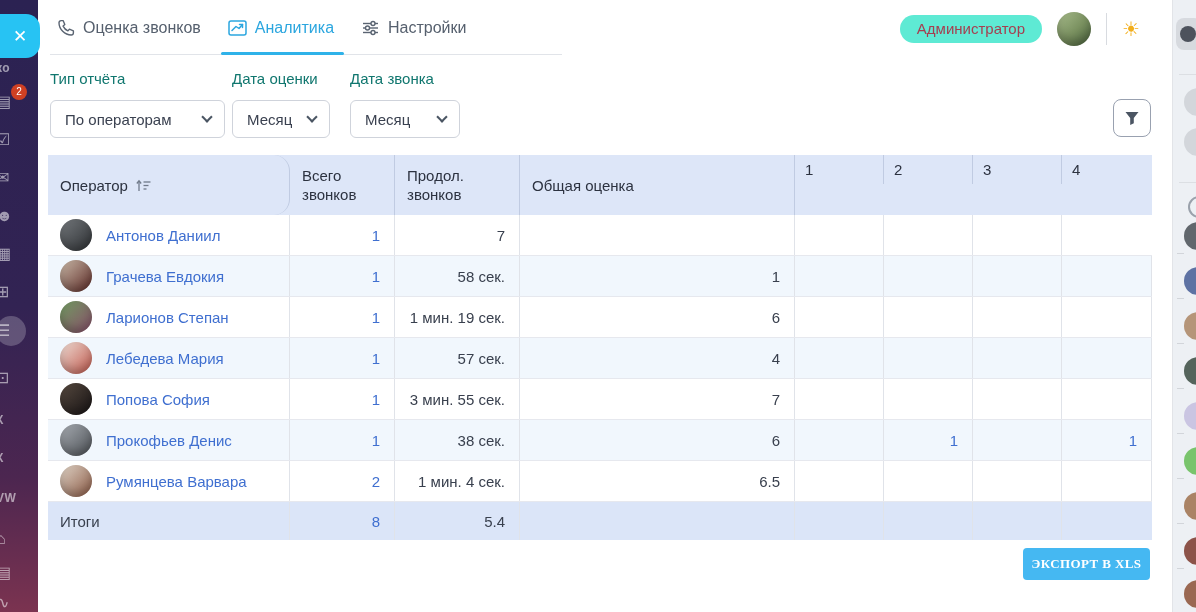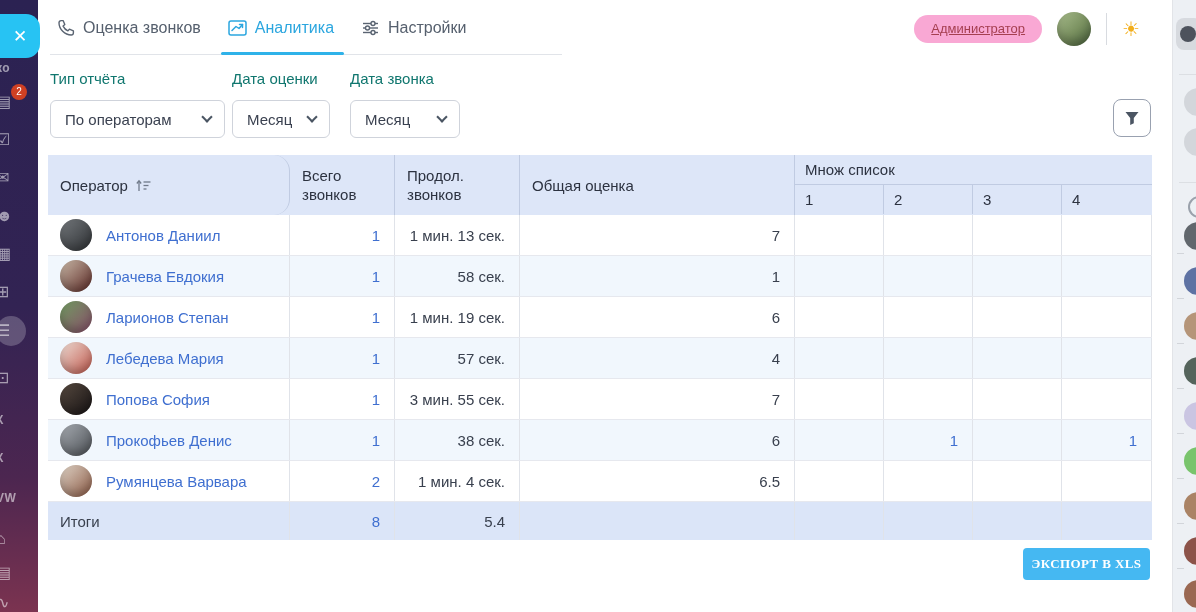--- a/index.html
+++ b/index.html
@@ -35,22 +35,22 @@
   
   .topbar { position:absolute; left:38px; top:0; width:1134px; height:57px; background:#fff; z-index:2; }
   .tabs { position:absolute; left:19px; top:0; height:56px; display:flex; gap:27px; align-items:center; }
   .tab { display:flex; align-items:center; gap:8px; height:56px; font-size:16px; color:#56606e; cursor:pointer; }
   .tab svg { display:block; }
   .tab.active { color:#2ba6df; position:relative; }
   .tab.active::after { content:""; position:absolute; left:-7px; right:-10px; bottom:1px; height:3px;
     background:#2fb2e9; border-radius:2px; }
   .tabs-underline { position:absolute; left:12px; top:54px; width:512px; height:1px; background:#e1e4e9; }
   .top-right { position:absolute; right:32px; top:0; height:57px; display:flex; align-items:center; gap:15px; }
-  .role-badge { height:28px; line-height:28px; padding:0 17px; background:#f9a8d4; color:#a53f50;
-    border-radius:15px; font-size:13px;text-decoration:underline; }
+  .role-badge { height:28px; line-height:28px; padding:0 17px; background:#5eead4; color:#a53f50;
+    border-radius:15px; font-size:15px; }
   .avatar-top { width:34px; height:34px; border-radius:50%; cursor:pointer;
     box-shadow:inset 0 -6px 10px rgba(0,0,0,.25); }
   .vdiv { width:1px; height:32px; background:#d8dbe0; }
   .sun { font-size:20px; color:#f2ae1c; cursor:pointer; line-height:1; }
 
   
   .fgroup { position:absolute; top:70px; }
   .flabel { font-weight:normal; color:#0f766e; margin-bottom:13px; font-size:15px; }
   .fselect { height:38px; background:#fff; border:1px solid #cfd3db; border-radius:6px;
     display:flex; align-items:center; justify-content:space-between; padding:0 13px 0 14px;
@@ -222,39 +222,37 @@
       <div class="th">
           <span>Всего звонков</span>
         </div>
       <div class="th">
           <span>Продол. звонков</span>
         </div>
       <div class="th">
           <span>Общая оценка</span>
         </div>
       <div class="th">
-        <div class="group-title">Множ список</div>
         <div class="subcols">
           <div>1</div>
           <div>2</div>
           <div>3</div>
           <div>4</div>
         </div>
       </div>
     </div>
 
     <div class="row">
       <div class="cell c-op">
         <span class="avatar" style="background: linear-gradient(135deg, rgb(116, 120, 124), rgb(46, 49, 52));"></span>
         <a class="link">Антонов Даниил</a>
       </div>
       <div class="cell c-num">
           <a class="link">1</a>
         </div>
-      <div class="cell c-num">1 мин. 13 сек.</div>
       <div class="cell c-num">7</div>
       <div class="cell c-num"></div>
       <div class="cell c-num"></div>
       <div class="cell c-num"></div>
       <div class="cell c-num"></div>
     </div>
 
     <div class="row alt">
       <div class="cell c-op">
         <span class="avatar" style="background: linear-gradient(135deg, rgb(201, 185, 168), rgb(93, 42, 38));"></span>

